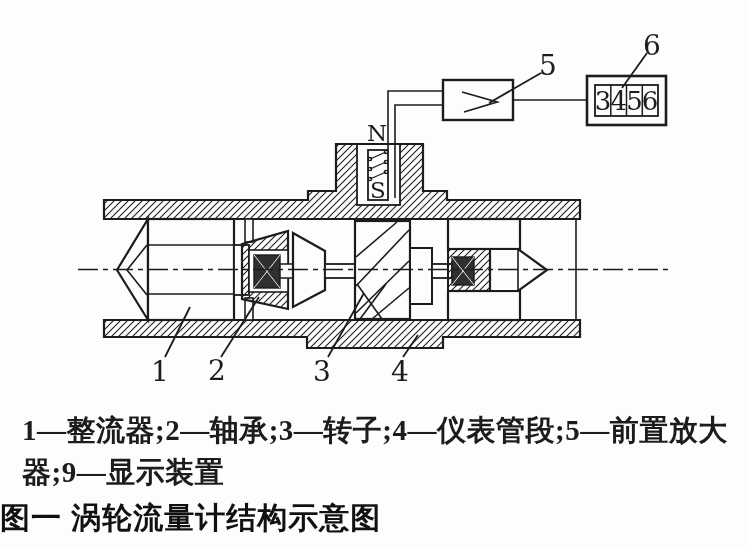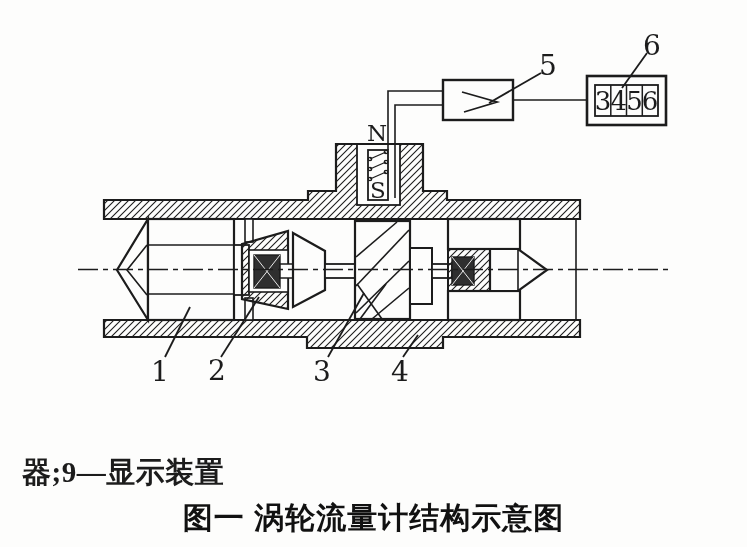--- a/index.html
+++ b/index.html
@@ -8,21 +8,21 @@
   svg{position:absolute;left:0;top:0;}
   svg text{font-family:"DejaVu Serif", serif;fill:#1c1c1c;}
   .callout-num{font-size:28px;}
   .pole-label{font-size:23px;}
   .digit{font-size:26px;}
   .caption-line{position:absolute;left:22px;color:#1c1c1c;font-size:29px;
     font-weight:600;letter-spacing:0.5px;white-space:nowrap;
     font-family:"Liberation Serif", serif;}
   .cap1{top:411px;}
   .cap2{top:453px;}
-  .fig-title{position:absolute;left:0;top:498px;width:100%;text-align:center;
+  .fig-title{position:absolute;left:0;top:498px;width:100%;text-align:left;
     color:#111;font-size:30px;font-weight:bold;letter-spacing:1px;
     font-family:"Liberation Sans", sans-serif;}
 </style>
 </head>
 <body>
 
 <div class="page">
 
 <svg width="747" height="547" viewBox="0 0 747 547">
   <defs>
@@ -142,15 +142,16 @@
   <g>
     <text class="callout-num" x="160" y="381" text-anchor="middle">1</text>
     <text class="callout-num" x="217" y="380" text-anchor="middle">2</text>
     <text class="callout-num" x="322" y="381" text-anchor="middle">3</text>
     <text class="callout-num" x="400" y="381" text-anchor="middle">4</text>
     <text class="callout-num" x="548" y="75" text-anchor="middle">5</text>
     <text class="callout-num" x="652" y="55" text-anchor="middle">6</text>
   </g>
 </svg>
 
+  <div class="caption-line cap1">1—整流器;2—轴承;3—转子;4—仪表管段;5—前置放大</div>
   <div class="caption-line cap2">器;9—显示装置</div>
   <div class="fig-title">图一 涡轮流量计结构示意图</div>
 </div>
 
 </body></html>

